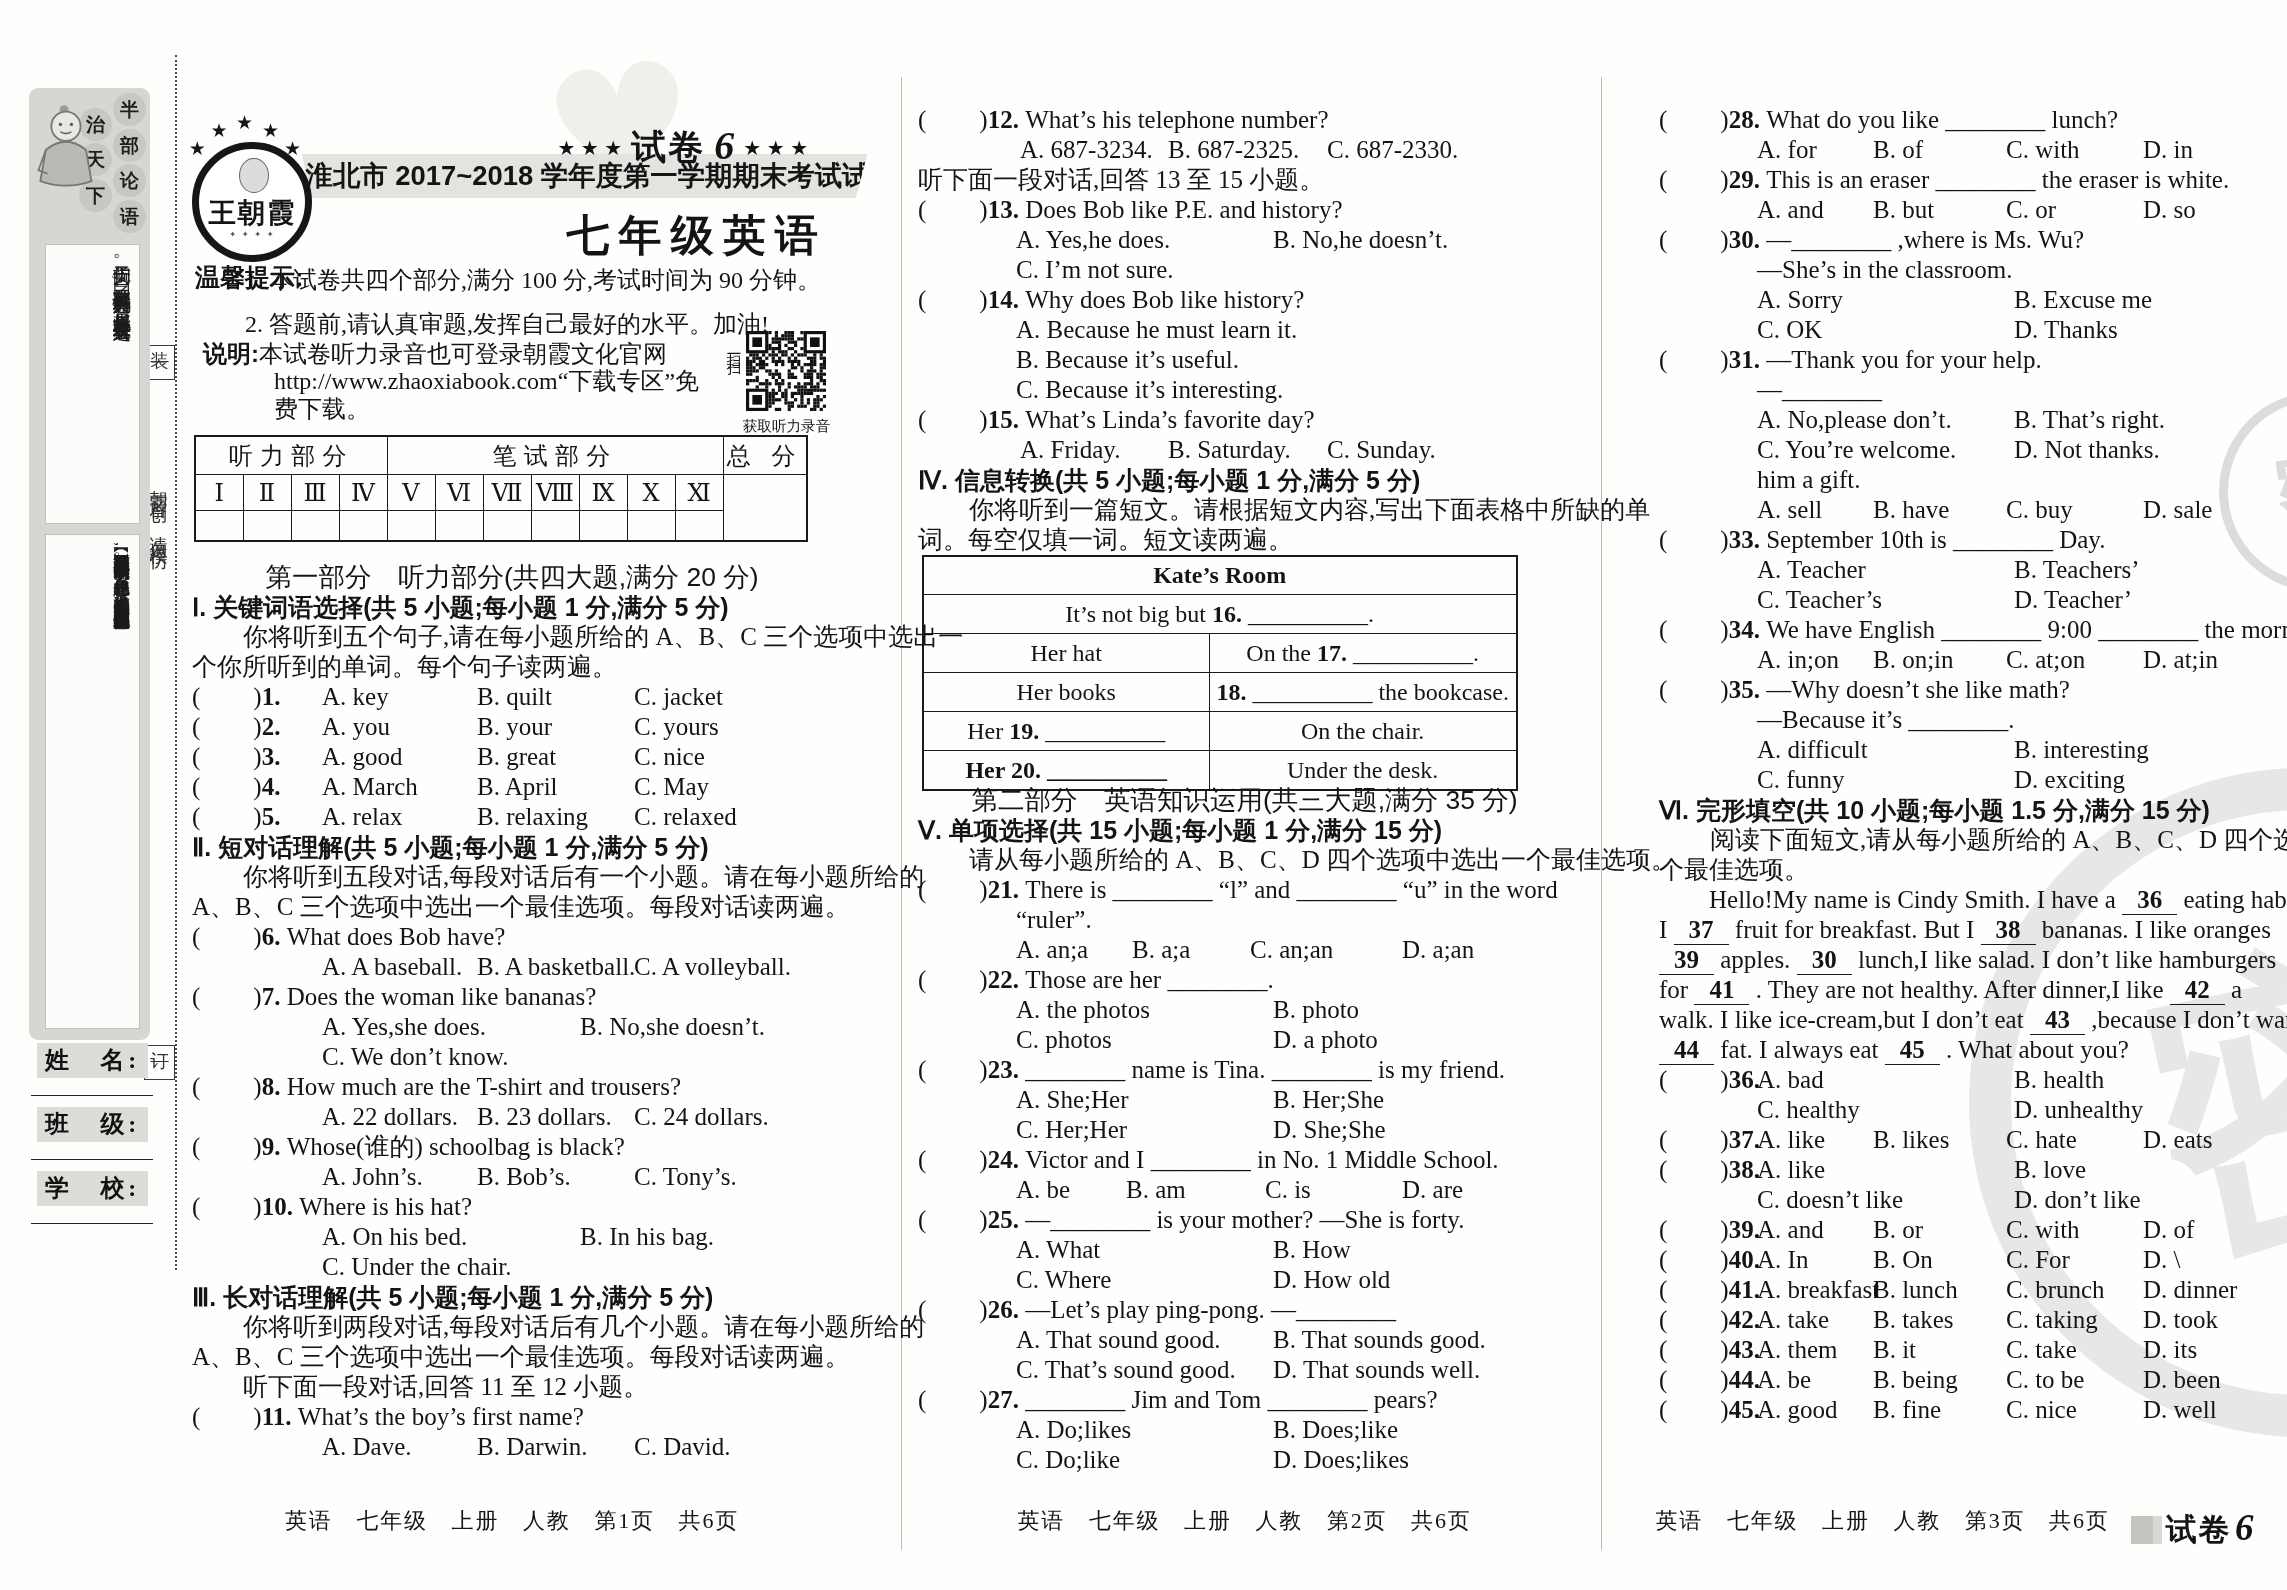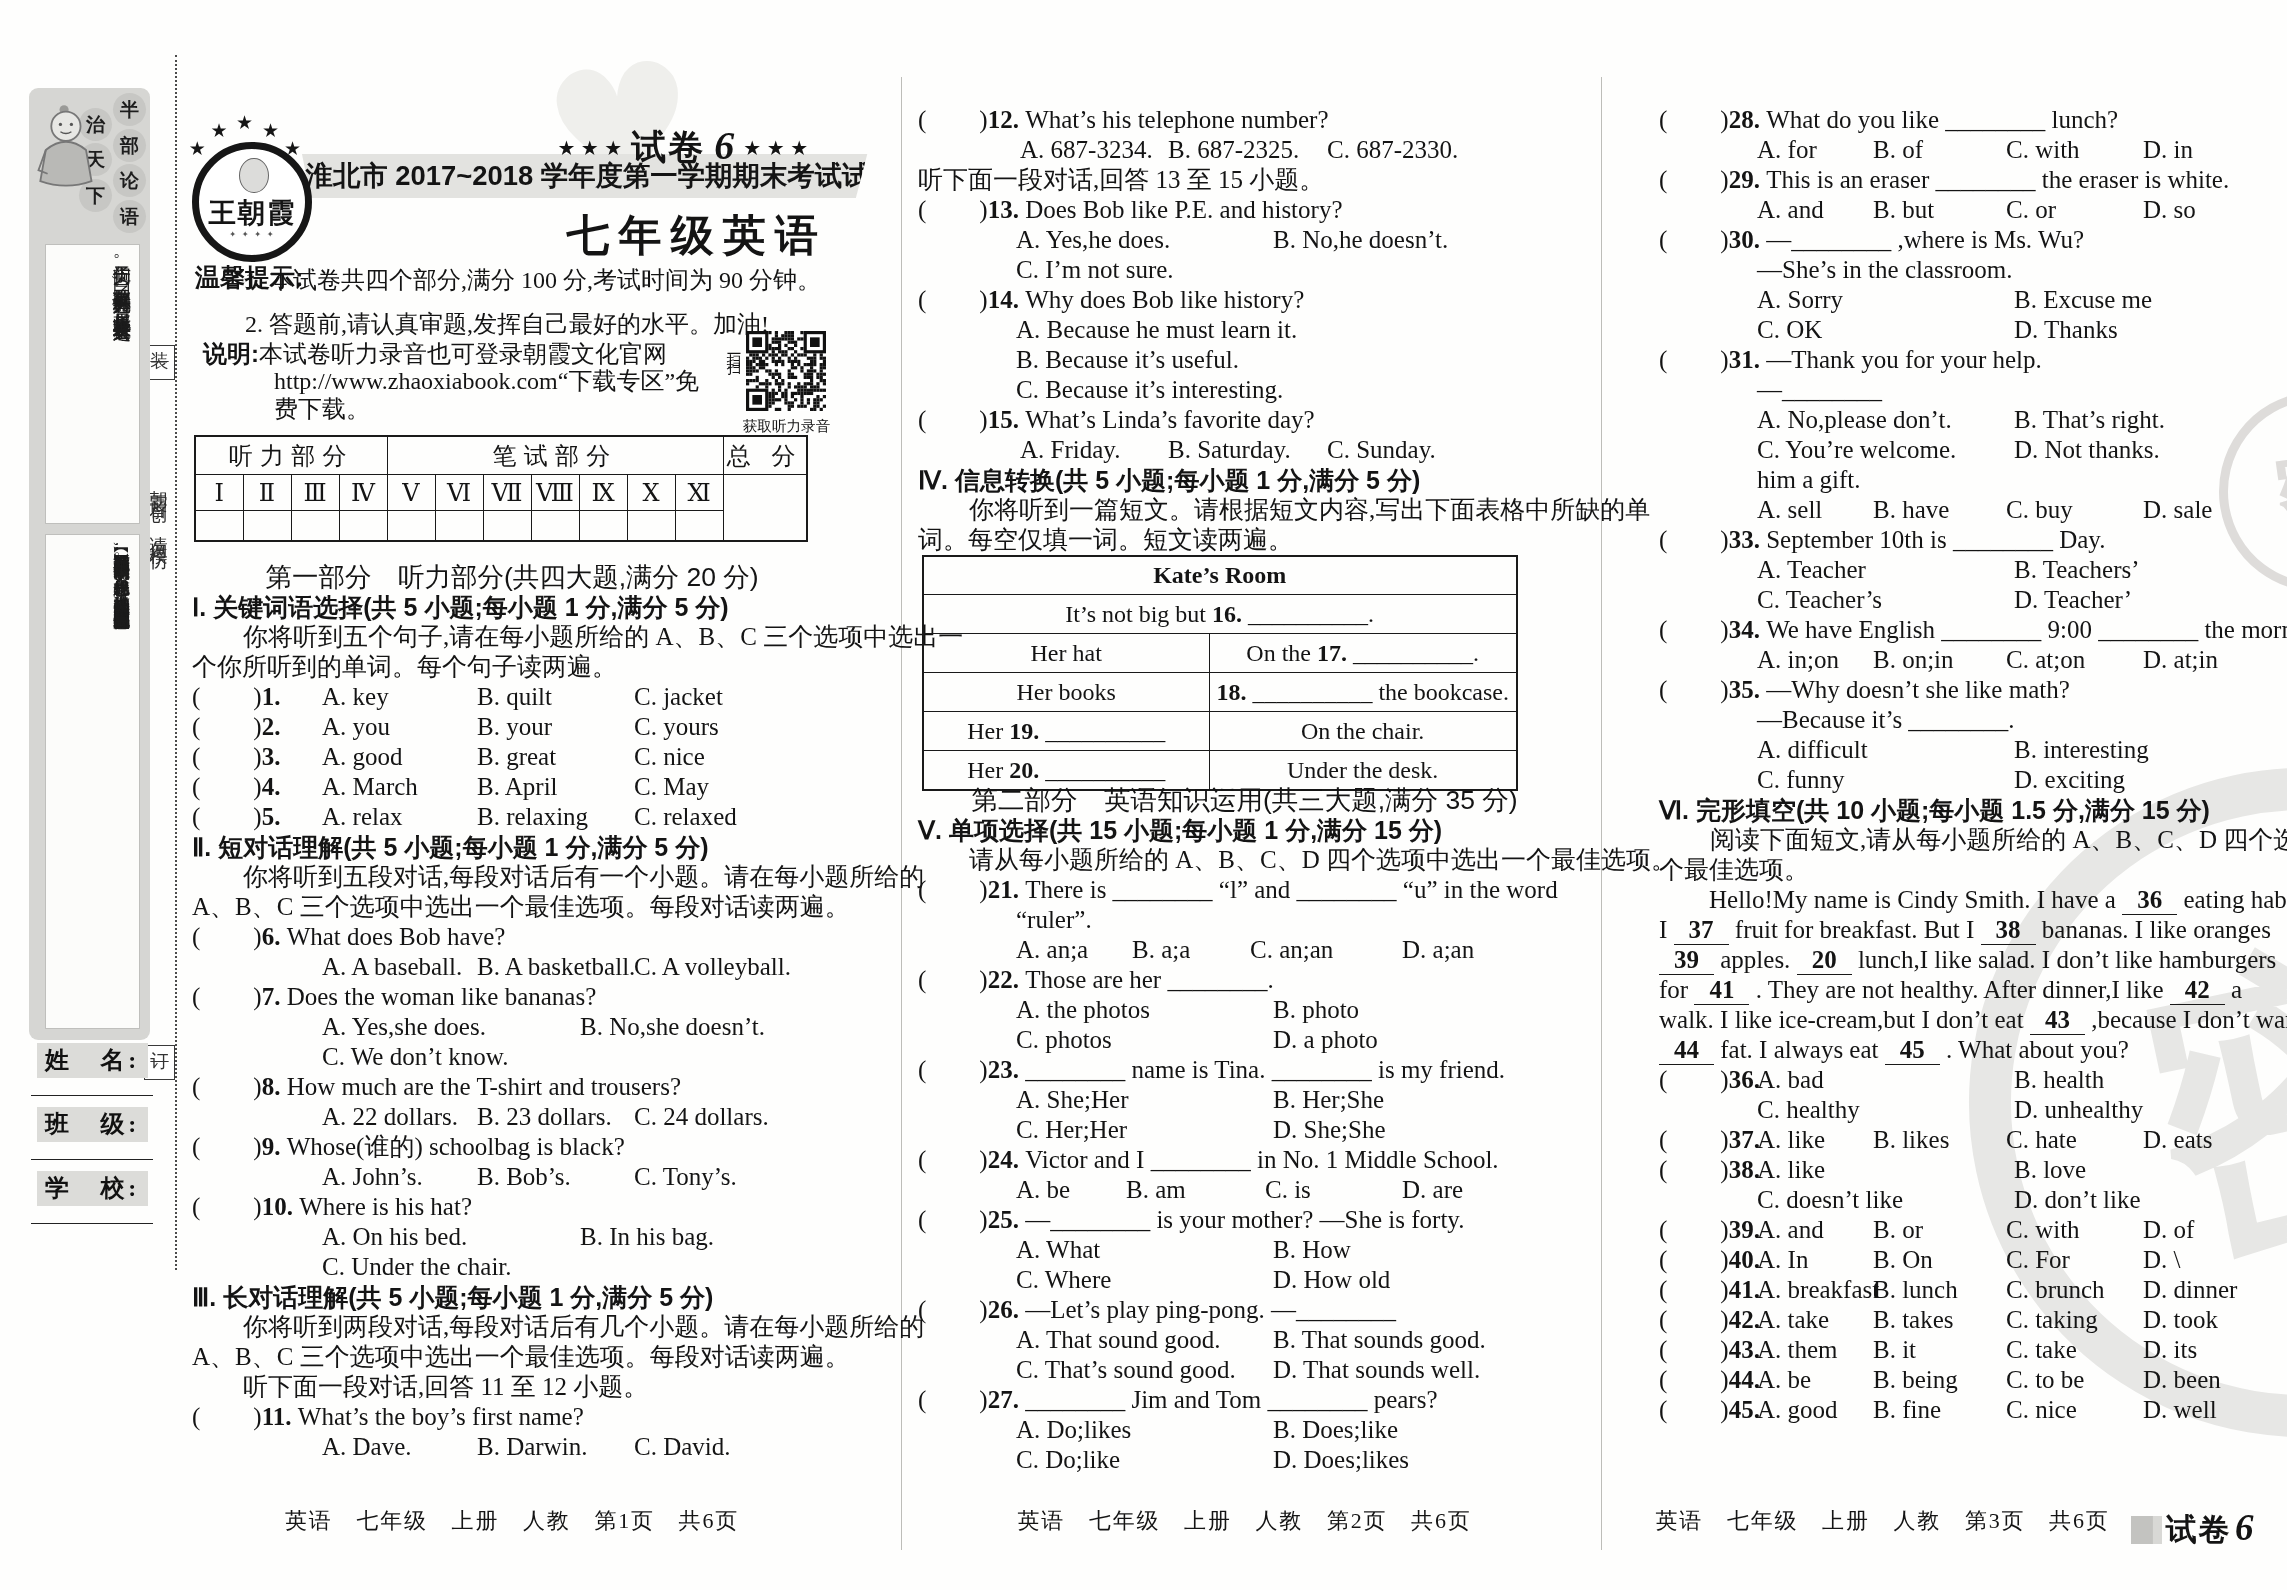--- a/index.html
+++ b/index.html
@@ -599,21 +599,21 @@
             </tr>
             <tr>
               <td style="width:274px;">Her books</td>
               <td><b>18.</b> __________ the bookcase.</td>
             </tr>
             <tr>
               <td style="width:274px;">Her <b>19.</b> __________</td>
               <td>On the chair.</td>
             </tr>
             <tr>
-              <td style="width:274px;">Her <b>20.</b> __________</td>
+              <td style="width:274px;font-weight:bold;">Her <b>20.</b> __________</td>
               <td>Under the desk.</td>
             </tr>
           </tbody>
         </table>
       </div>
       <div class="row rc">第二部分　英语知识运用(共三大题,满分 35 分)</div>
       <div class="row rh">Ⅴ. 单项选择(共 15 小题;每小题 1 分,满分 15 分)</div>
       <div class="row pi">请从每小题所给的 A、B、C、D 四个选项中选出一个最佳选项。</div>
       <div class="row">(<span class="sp"></span>)<b>21.</b>&nbsp;There is ________ “l” and ________ “u” in the word</div>
       <div class="row">
@@ -752,21 +752,21 @@
       </div>
       <div class="row">
         <span class="opt" style="left:98px">C. funny</span>
         <span class="opt" style="left:355px">D. exciting</span>
       </div>
       <div class="row rh">Ⅵ. 完形填空(共 10 小题;每小题 1.5 分,满分 15 分)</div>
       <div class="row pi">阅读下面短文,请从每小题所给的 A、B、C、D 四个选项中选出一</div>
       <div class="row">个最佳选项。</div>
       <div class="row">　　Hello!My name is Cindy Smith. I have a <span class="bl"><b>36</b></span> eating habit.</div>
       <div class="row">I <span class="bl"><b>37</b></span> fruit for breakfast. But I <span class="bl"><b>38</b></span> bananas. I like oranges</div>
-      <div class="row"><span class="bl"><b>39</b></span> apples. <span class="bl"><b>20</b></span> lunch,I like salad. I don’t like hamburgers</div>
+      <div class="row"><span class="bl"><b>39</b></span> apples. <span class="bl"><b>30</b></span> lunch,I like salad. I don’t like hamburgers</div>
       <div class="row">for <span class="bl"><b>41</b></span> . They are not healthy. After dinner,I like <span class="bl"><b>42</b></span> a</div>
       <div class="row">walk. I like ice-cream,but I don’t eat <span class="bl"><b>43</b></span> ,because I don’t want</div>
       <div class="row"><span class="bl"><b>44</b></span> fat. I always eat <span class="bl"><b>45</b></span> . What about you?</div>
       <div class="row">(<span class="sp"></span>)<b>36.</b><span class="opt" style="left:98px">A. bad</span><span class="opt" style="left:355px">B. health</span></div>
       <div class="row">
         <span class="opt" style="left:98px">C. healthy</span>
         <span class="opt" style="left:355px">D. unhealthy</span>
       </div>
       <div class="row">(<span class="sp"></span>)<b>37.</b><span class="opt" style="left:98px">A. like</span><span class="opt" style="left:214px">B. likes</span><span class="opt" style="left:347px">C. hate</span><span class="opt" style="left:484px">D. eats</span></div>
       <div class="row">(<span class="sp"></span>)<b>38.</b><span class="opt" style="left:98px">A. like</span><span class="opt" style="left:355px">B. love</span></div>

